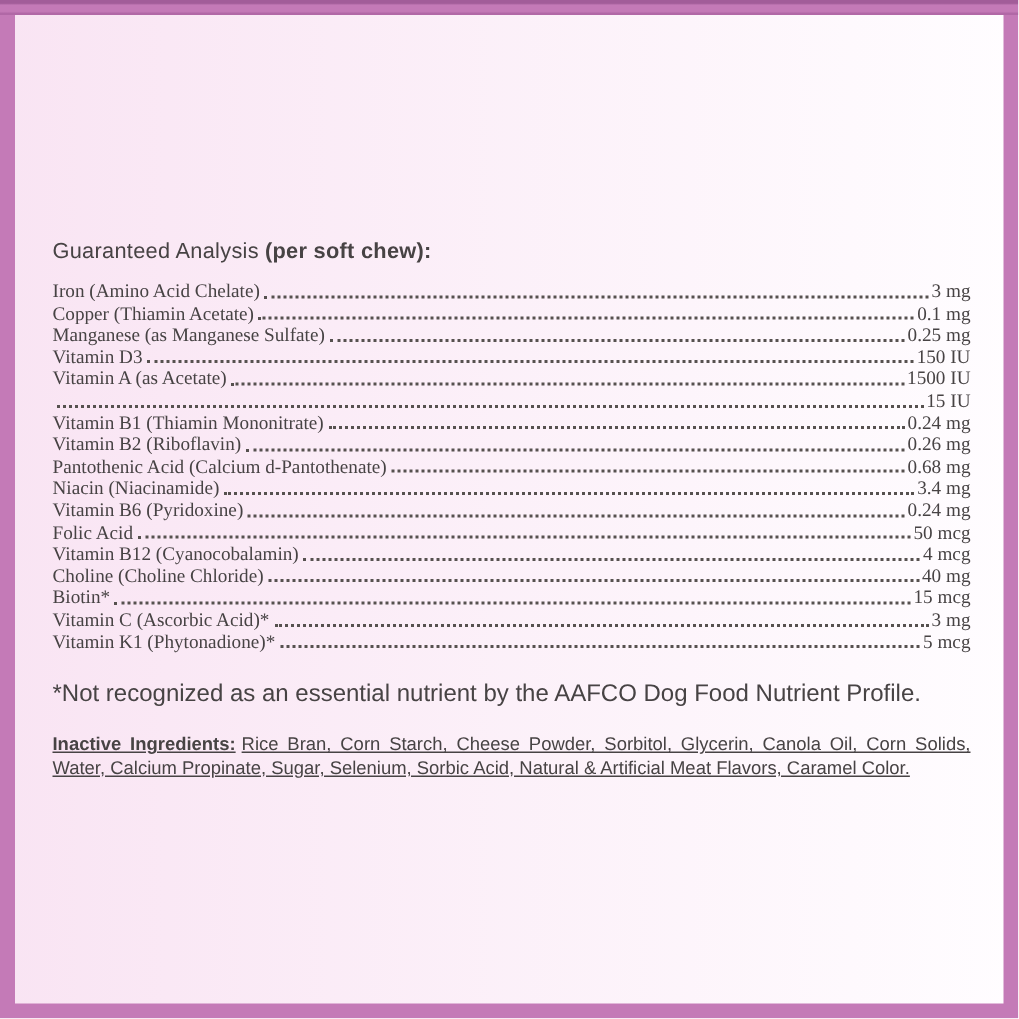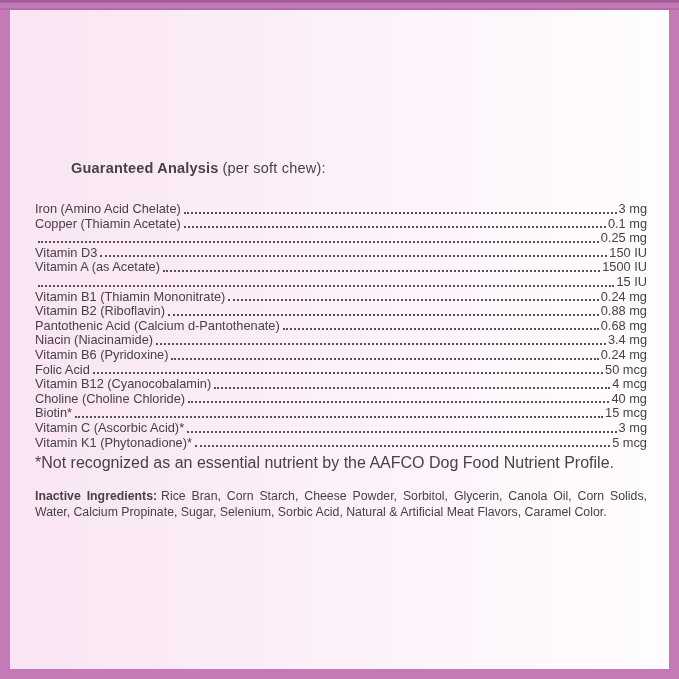--- a/index.html
+++ b/index.html
@@ -37,27 +37,28 @@
     top: 0;
   }
   .ga-header {
     position: absolute;
     top: 160px;
     left: 0;
     font-size: 14.5px;
     letter-spacing: 0.2px;
     white-space: nowrap;
   }
-  .ga-header .t { font-weight: 700; margin-left: 36px; }
-  .ga-header .s { font-weight: 400; margin-left: 4px; }
+  .ga-header .t { font-weight: 400; }
+  .ga-header .s { font-weight: 700; margin-left: 4px; }
   .rows {
     position: absolute;
-    top: 202px;
+    top: 187px;
     left: 0;
     right: 0;
+    font-family: Liberation Serif, serif;
   }
   .row {
     display: flex;
     height: 14.6px;
     align-items: flex-end;
   }
   .row .name {
     white-space: pre;
     font-size: 12.8px;
     line-height: 14.6px;
@@ -83,20 +84,21 @@
     line-height: 15px;
   }
   .inactive {
     position: absolute;
     top: 477px;
     left: 0;
     right: 0;
     font-size: 12.3px;
     line-height: 15.6px;
     text-align: justify;
+    text-decoration: underline;
   }
   .inactive .ih { font-weight: 700; padding-right: 4px; }
 </style>
 </head>
 <body>
 
 <div class="page">
   <div class="frame"></div>
   <div class="content">
 
@@ -111,20 +113,21 @@
     <span class="value">3 mg</span>
   </div>
 
   <div class="row">
     <span class="name">Copper (Thiamin Acetate)</span>
     <span class="leader"></span>
     <span class="value">0.1 mg</span>
   </div>
 
   <div class="row">
+    <span class="name">Manganese (as Manganese Sulfate)</span>
     <span class="leader"></span>
     <span class="value">0.25 mg</span>
   </div>
 
 
   <div class="row">
     <span class="name">Vitamin D3</span>
     <span class="leader"></span>
     <span class="value">150 IU</span>
   </div>
@@ -142,21 +145,21 @@
 
   <div class="row">
     <span class="name">Vitamin B1 (Thiamin Mononitrate)</span>
     <span class="leader"></span>
     <span class="value">0.24 mg</span>
   </div>
 
   <div class="row">
     <span class="name">Vitamin B2 (Riboflavin)</span>
     <span class="leader"></span>
-    <span class="value">0.88 mg</span>
+    <span class="value">0.26 mg</span>
   </div>
 
   <div class="row">
     <span class="name">Pantothenic Acid (Calcium d-Pantothenate)</span>
     <span class="leader"></span>
     <span class="value">0.68 mg</span>
   </div>
 
   <div class="row">
     <span class="name">Niacin (Niacinamide)</span>

